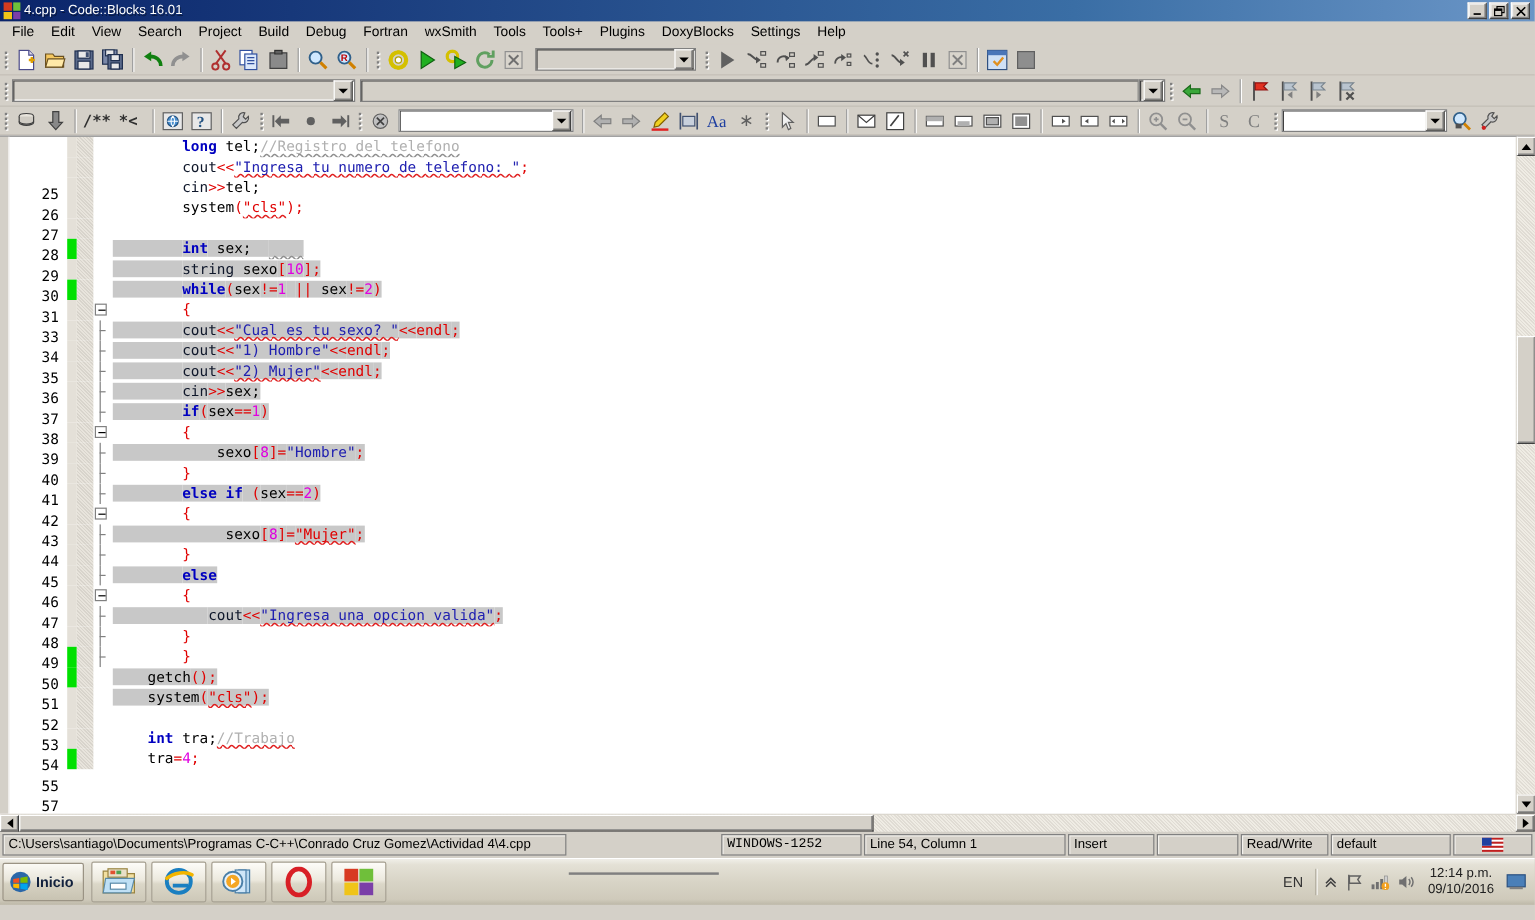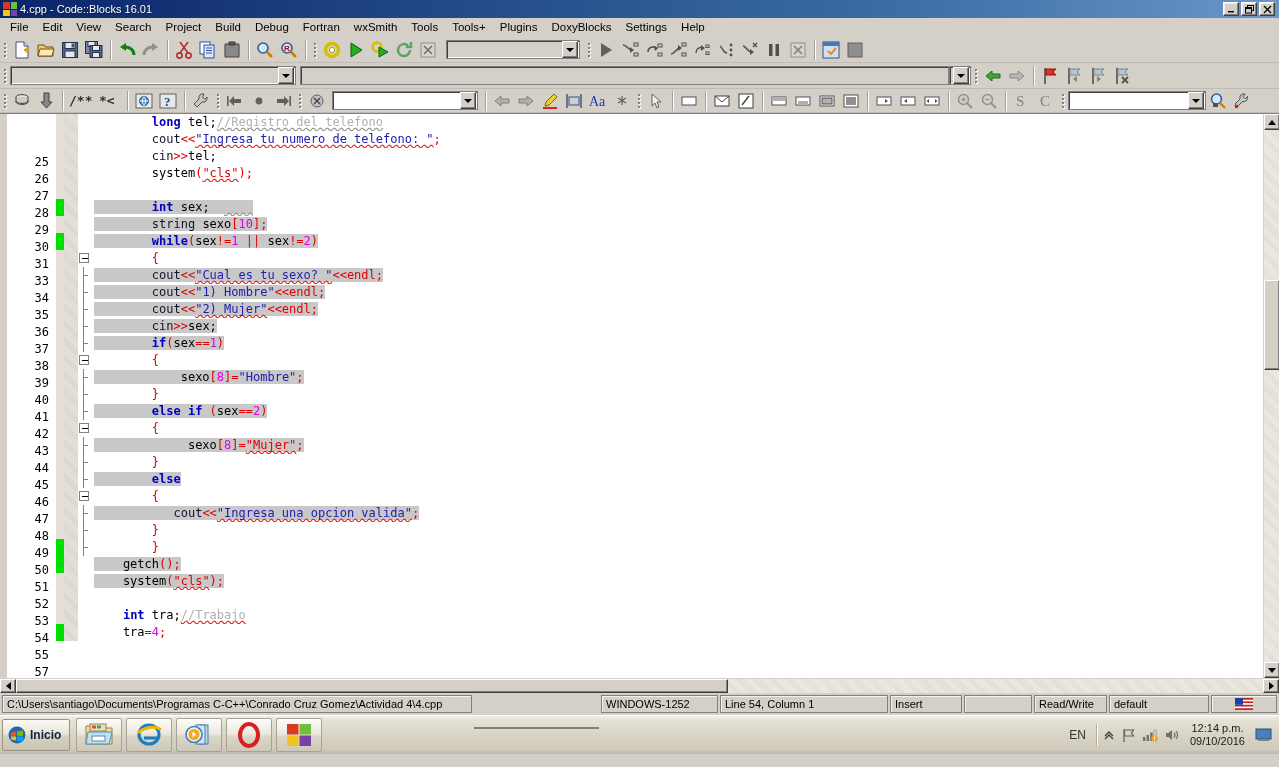--- a/index.html
+++ b/index.html
@@ -889,21 +889,21 @@
       <div class="hsb-thumb" style="left:0;width:712px;"></div>
     </div>
     <div class="hsb-btn">
         <span class="ar-rt"></span>
       </div>
   </div>
 
   <div class="statusbar">
     <div class="sb-cell" style="width:470px;">C:\Users\santiago\Documents\Programas C-C++\Conrado Cruz Gomez\Actividad 4\4.cpp</div>
     <div class="sb-cell" style="width:125px;margin-top:32px;">Windows (CR+LF)</div>
-    <div class="sb-cell" style="width:117px;">WINDOWS-1252</div>
+    <div class="sb-cell" style="width:117px;font-family:Liberation Mono, monospace;">WINDOWS-1252</div>
     <div class="sb-cell" style="width:168px;">Line 54, Column 1</div>
     <div class="sb-cell" style="width:72px;">Insert</div>
     <div class="sb-cell" style="width:68px;"></div>
     <div class="sb-cell" style="width:73px;">Read/Write</div>
     <div class="sb-cell" style="width:100px;">default</div>
     <div class="sb-cell" style="flex:1;justify-content:center;">
       <svg width="18" height="12" viewBox="0 0 18 12">
         <rect width="18" height="12" fill="#fff"></rect>
         <g fill="#c02020">
             <rect y="0" width="18" height="1.7"></rect>

